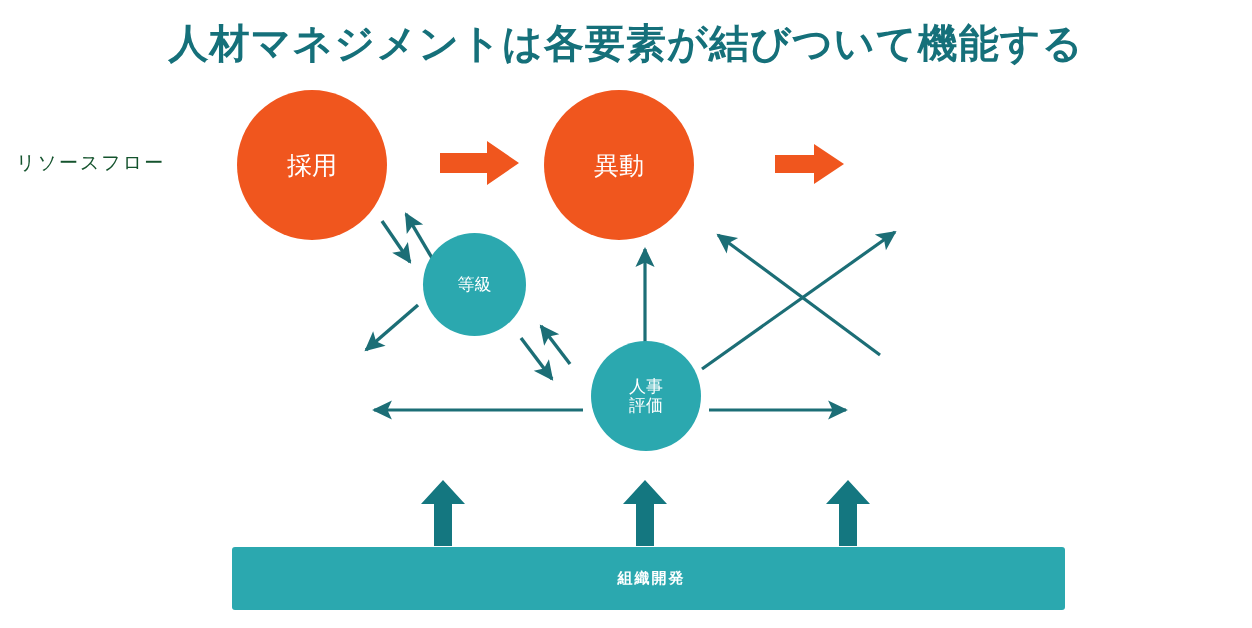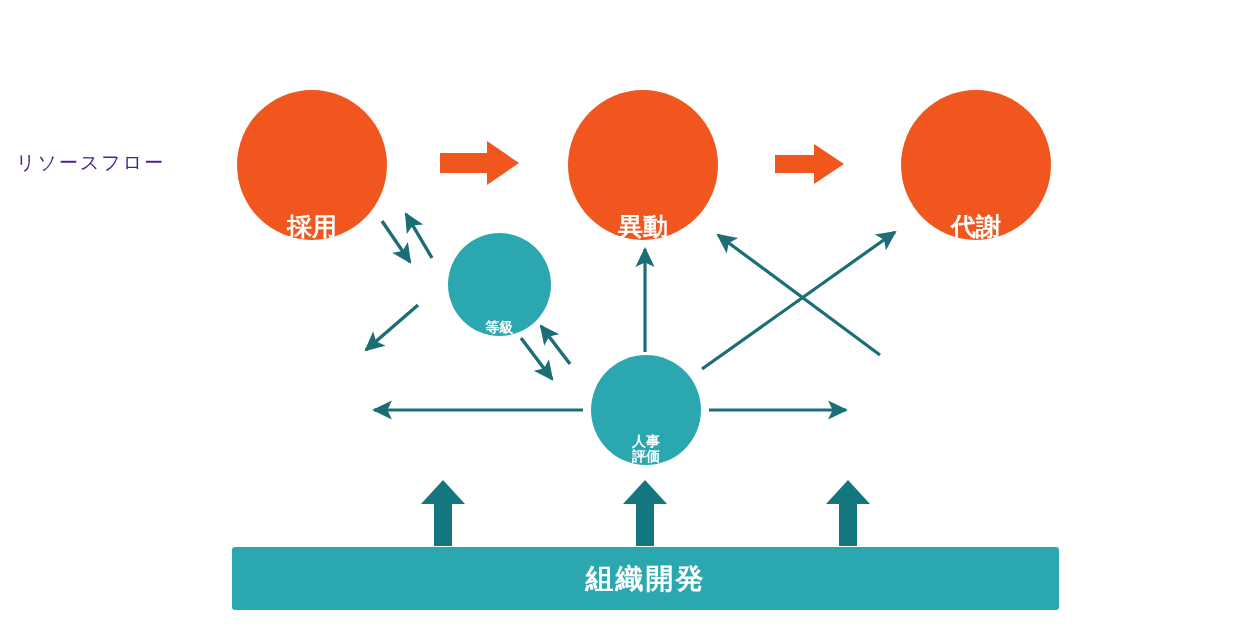--- a/index.html
+++ b/index.html
@@ -33,86 +33,88 @@
     letter-spacing: 1px;
     white-space: nowrap;
   }
 
   
   .flow-label {
     position: absolute;
     left: 16px;
     top: 150px;
     font-size: 19px;
-    color: #4c1d95;
+    color: #14532d;
     letter-spacing: 2px;
     white-space: nowrap;
   }
 
   
   .node {
     position: absolute;
     border-radius: 50%;
     display: flex;
-    align-items: flex-end;
+    align-items: center;
     justify-content: center;
     color: #ffffff;
-    font-weight: bold;
+    font-weight: normal;
     text-align: center;
     line-height: 1.12;
     box-sizing: border-box;
   }
   .node.orange { background: #F0561E; }
   .node.teal   { background: #2BA8AF; }
 
   .n-saiyo   { left: 237px; top: 90px;  width: 150px; height: 150px; font-size: 25px; }
-  .n-ido     { left: 568px; top: 90px;  width: 150px; height: 150px; font-size: 25px; }
+  .n-ido     { left: 544px; top: 90px;  width: 150px; height: 150px; font-size: 25px; }
   .n-taisha  { left: 901px; top: 90px;  width: 150px; height: 150px; font-size: 25px; }
 
-  .n-toukyu  { left: 448px; top: 233px; width: 103px; height: 103px; font-size: 14px; }
+  .n-toukyu  { left: 423px; top: 233px; width: 103px; height: 103px; font-size: 17px; }
   .n-houshu  { left: 259px; top: 358px; width: 103px; height: 103px; font-size: 17px; }
-  .n-jinji   { left: 591px; top: 355px; width: 110px; height: 110px; font-size: 14px; }
+  .n-jinji   { left: 591px; top: 341px; width: 110px; height: 110px; font-size: 17px; }
   .n-kaihatsu{ left: 856px; top: 358px; width: 103px; height: 103px; font-size: 17px; }
 
   .node .lines { display: block; }
   .node .lines span { display: block; }
 
   
   .org-bar {
     position: absolute;
     left: 232px;
     top: 547px;
     width: 827px;
     height: 63px;
     background: #2BA8AF;
     border-radius: 3px;
     display: flex;
     align-items: center;
     justify-content: center;
     color: #ffffff;
-    font-size: 28px;
+    font-size: 15px;
     font-weight: bold;
     letter-spacing: 2px;
+    padding-left: 6px;
   }
 
   
   #connectors {
     position: absolute;
     left: 0;
     top: 0;
     width: 1252px;
     height: 628px;
     pointer-events: none;
   }
 </style>
 </head>
 <body>
 
 <div id="stage">
 
+  <div class="title">人材マネジメントは各要素が結びついて機能する</div>
 
   <div class="flow-label">リソースフロー</div>
 
   <svg id="connectors" viewBox="0 0 1252 628" xmlns="http://www.w3.org/2000/svg">
     <defs>
       <marker id="ah-teal" markerWidth="7" markerHeight="7" refX="5.6" refY="3.2" orient="auto" markerUnits="strokeWidth">
         <path d="M0.4,0.4 L6.2,3.2 L0.4,6.0 L1.7,3.2 Z" fill="#1C6E76"></path>
       </marker>
       <marker id="ah-teal-sm" markerWidth="7.5" markerHeight="7.5" refX="6" refY="3.4" orient="auto" markerUnits="strokeWidth">
         <path d="M0.4,0.4 L6.6,3.4 L0.4,6.4 L1.8,3.4 Z" fill="#1C6E76"></path>
@@ -176,23 +178,20 @@
   </svg>
 
   <div class="node orange n-saiyo">
     <span>採用</span>
   </div>
 
   <div class="node orange n-ido">
     <span>異動</span>
   </div>
 
-  <div class="node orange n-taisha">
-    <span>代謝</span>
-  </div>
 
   <div class="node teal n-toukyu">
     <span>等級</span>
   </div>
 
 
   <div class="node teal n-jinji">
     <span class="lines">
       <span>人事</span>
       <span>評価</span>

